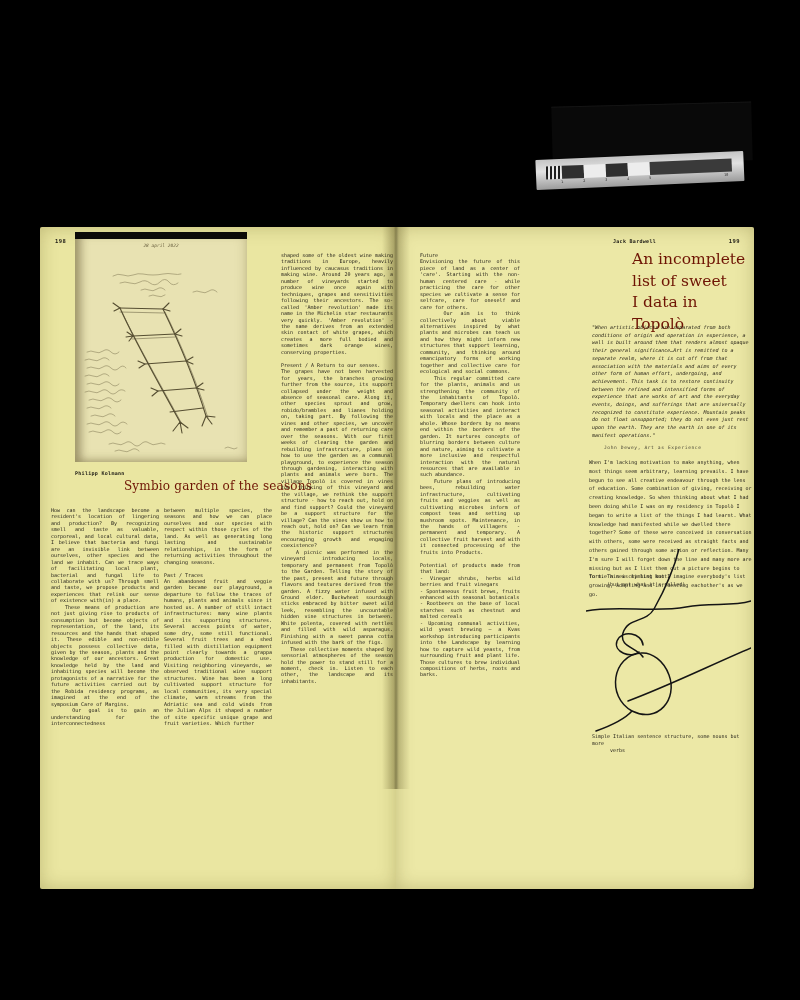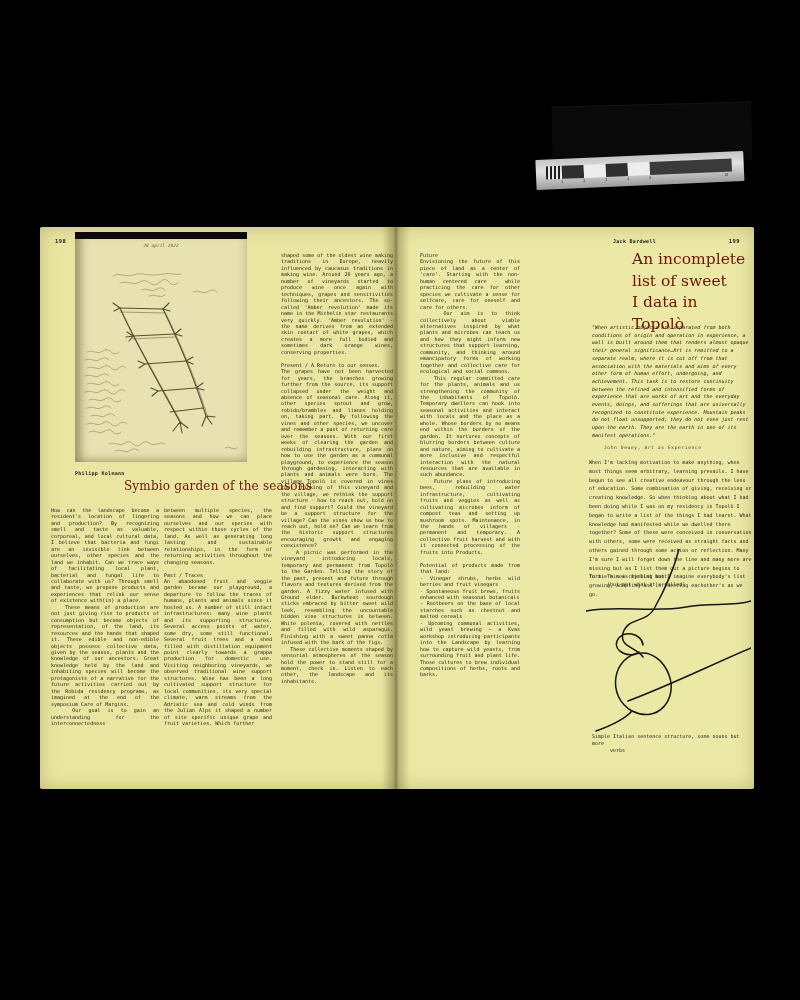--- a/index.html
+++ b/index.html
@@ -1,21 +1,21 @@
 <!DOCTYPE html>
 <html><head>
 <meta charset="utf-8">
 <style>
   html,body{margin:0;padding:0;background:#000;}
   .canvas{position:relative;width:800px;height:1000px;background:#000;overflow:hidden;
           font-family:"DejaVu Sans Mono",monospace;}
   .abs{position:absolute;}
 
   
-  .page{position:absolute;top:227px;height:562px;box-shadow:inset 0 0 18px rgba(95,85,25,.30);}
+  .page{position:absolute;top:227px;height:662px;box-shadow:inset 0 0 18px rgba(95,85,25,.30);}
   .page-left{left:40px;width:356px;background:#eae6a1;border-radius:2px 0 0 2px;}
   .page-right{left:396px;width:358px;background:#ece8a6;border-radius:0 2px 2px 0;}
   .spine{left:382px;top:227px;width:28px;height:562px;
          background:linear-gradient(90deg,rgba(0,0,0,0) 0%,rgba(70,60,15,.30) 42%,rgba(45,38,8,.46) 50%,rgba(70,60,15,.22) 60%,rgba(0,0,0,0) 100%);
          pointer-events:none;}
 
   .mono{font-size:5px;line-height:6.45px;color:#26231a;white-space:pre-wrap;text-align:justify;}
   .pagenum{font-size:5.5px;font-weight:bold;color:#1c1a14;letter-spacing:.4px;}
   .byline{font-size:5px;font-weight:bold;color:#1c1a14;letter-spacing:.3px;}
 

